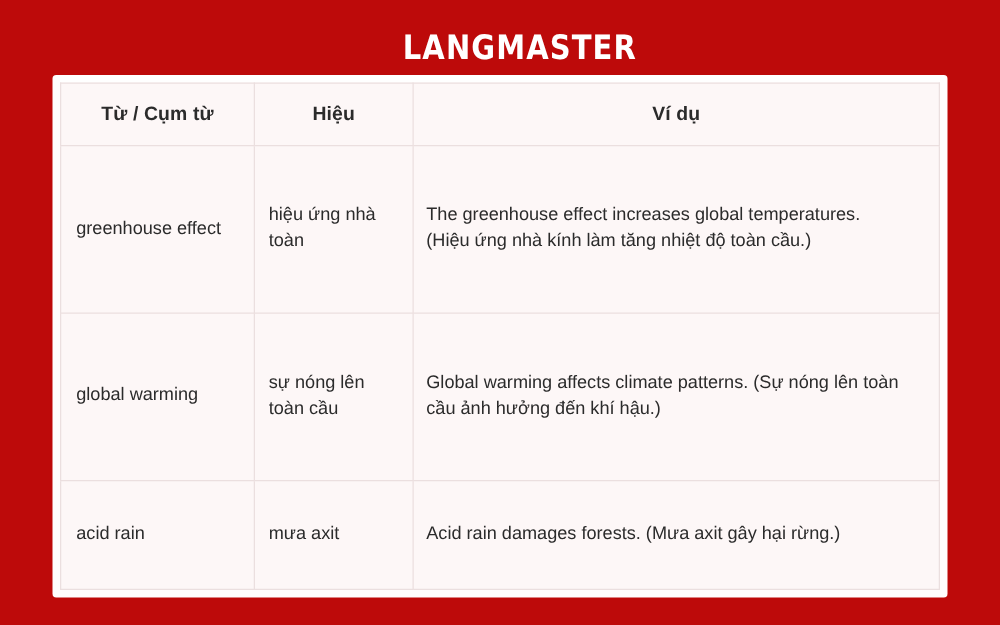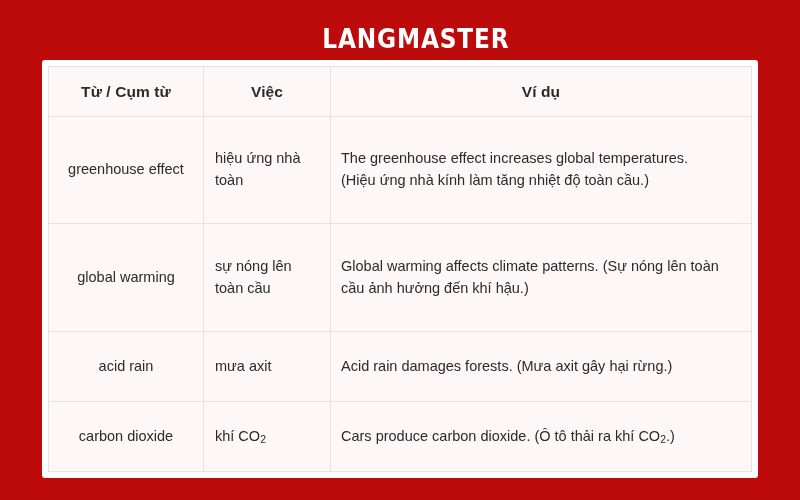--- a/index.html
+++ b/index.html
@@ -87,21 +87,21 @@
   .vocab-table td {
     font-size: 14.5px;
     line-height: 1.5;
     padding: 9px 12px;
     text-align: left;
   }
   .col-term   { width: 155px; }
   .col-mean   { width: 127px; }
   .col-ex     { width: auto;  }
 
-  td.cell-term { padding-left: 12px; text-align: center; }
+  td.cell-term { padding-left: 12px; }
   td.cell-mean { padding-left: 11px; }
   td.cell-ex   { padding-left: 10px; padding-right: 31px; }
 
   sub {
     font-size: 0.72em;
     line-height: 0;
     vertical-align: baseline;
     position: relative;
     bottom: -0.22em;
   }
@@ -118,21 +118,21 @@
   <div class="card">
     <table class="vocab-table">
       <colgroup>
         <col class="col-term">
         <col class="col-mean">
         <col class="col-ex">
       </colgroup>
       <thead>
         <tr>
           <th>Từ / Cụm từ</th>
-          <th>Việc</th>
+          <th>Hiệu</th>
           <th>Ví dụ</th>
         </tr>
       </thead>
       <tbody>
 
         <tr>
           <td class="cell-term">greenhouse effect</td>
           <td class="cell-mean">hiệu ứng nhà toàn</td>
           <td class="cell-ex"><span>The greenhouse effect increases global temperatures. (Hiệu ứng nhà kính làm tăng nhiệt độ toàn cầu.)</span></td>
         </tr>
@@ -142,24 +142,19 @@
           <td class="cell-mean">sự nóng lên toàn cầu</td>
           <td class="cell-ex"><span>Global warming affects climate patterns. (Sự nóng lên toàn cầu ảnh hưởng đến khí hậu.)</span></td>
         </tr>
 
         <tr>
           <td class="cell-term">acid rain</td>
           <td class="cell-mean">mưa axit</td>
           <td class="cell-ex"><span>Acid rain damages forests. (Mưa axit gây hại rừng.)</span></td>
         </tr>
 
-        <tr>
-          <td class="cell-term">carbon dioxide</td>
-          <td class="cell-mean"><span>khí CO</span><sub>2</sub></td>
-          <td class="cell-ex"><span>Cars produce carbon dioxide. (Ô tô thải ra khí CO</span><sub>2</sub><span>.)</span></td>
-        </tr>
 
 
       </tbody>
     </table>
   </div>
 
 </div>
 
 </body></html>

